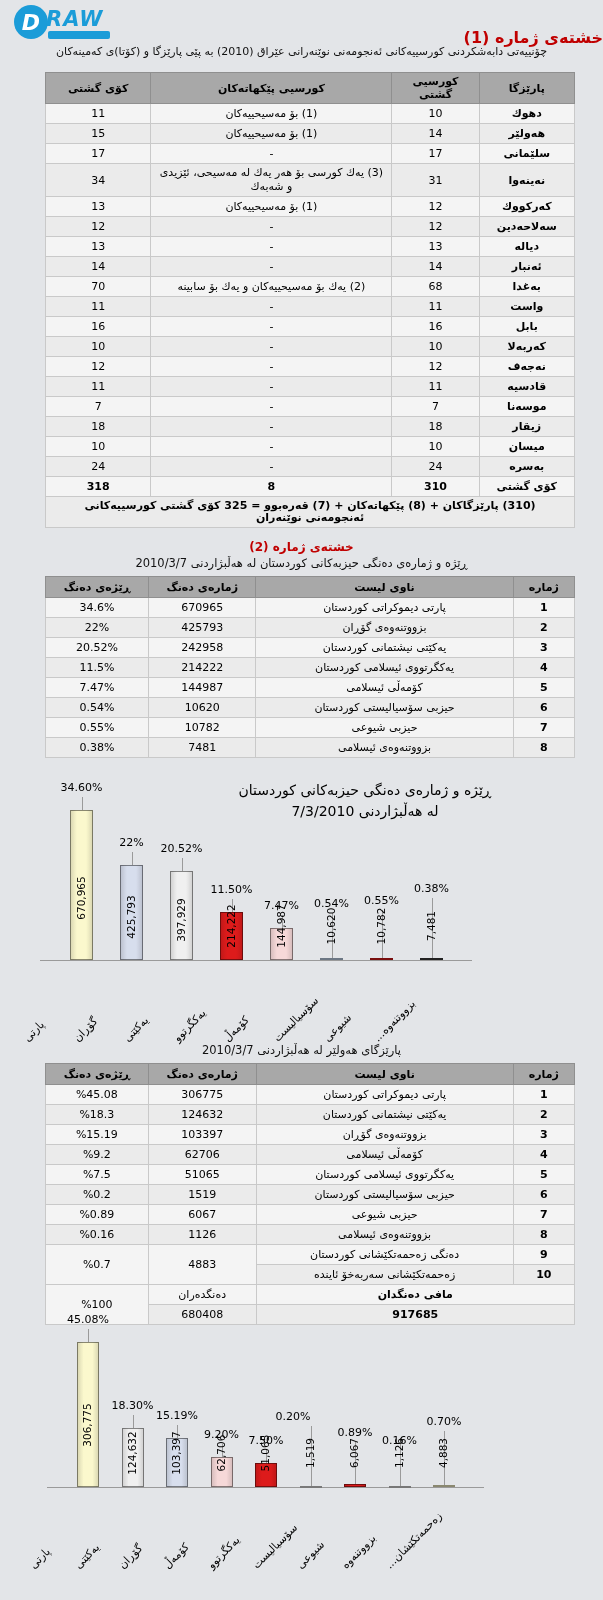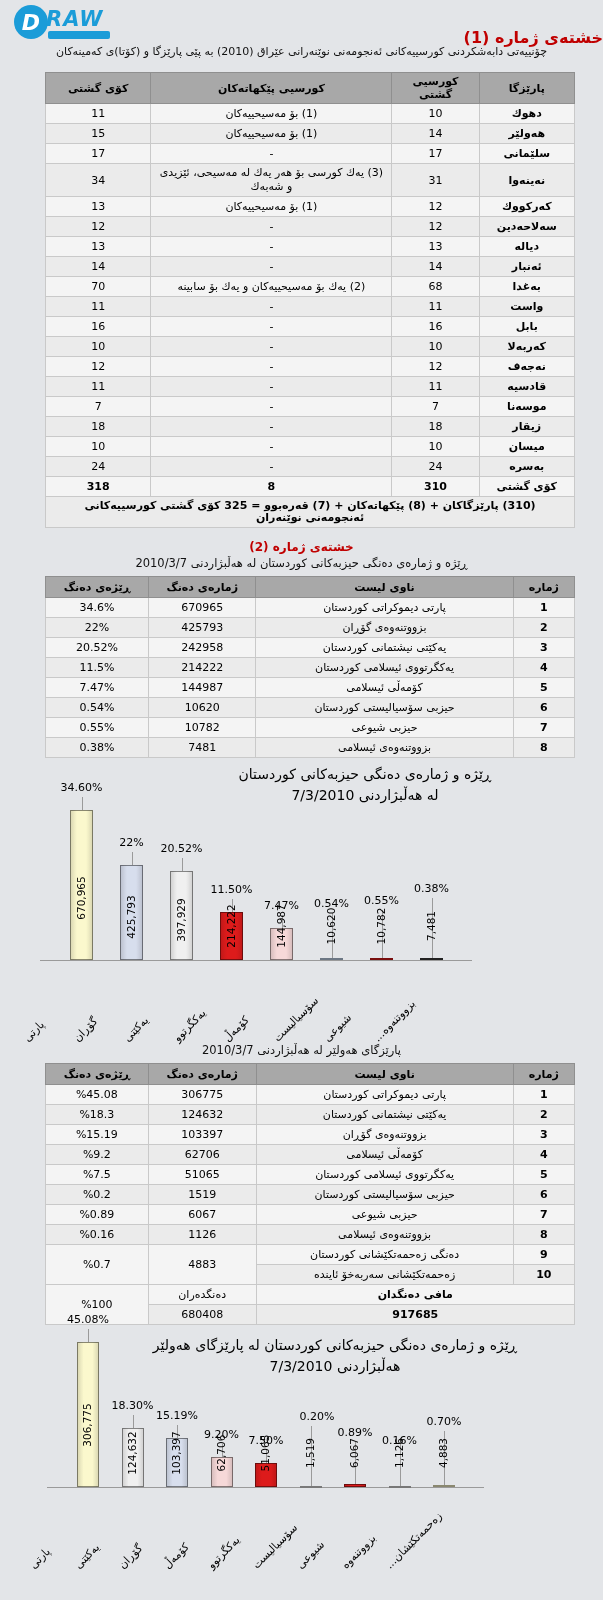--- a/index.html
+++ b/index.html
@@ -278,21 +278,21 @@
       <tr>
         <td class="bold">8</td>
         <td>بزووتنەوەی ئیسلامی</td>
         <td>7481</td>
         <td>0.38%</td>
       </tr>
     </tbody>
 </table>
 
 <div id="chart1" class="chart">
-    <div class="chart-title" style="left: 205px; top: 0; width: 320px;">
+    <div class="chart-title" style="left: 205px; top: 16px; width: 320px;">
       <div>ڕێژە و ژمارەی دەنگی حیزبەکانی کوردستان</div>
       <div>لە هەڵبژاردنی 7/3/2010</div>
     </div>
     <div class="axis" style="left: 40px; width: 431.5px; top: 196px;"></div>
     <div class="leader" style="left: 81.5px; top: 33px; height: 13px;"></div>
     <div class="bar" style="left: 70px; top: 46px; width: 23px; height: 150px; background: linear-gradient(90deg, rgba(0, 0, 0, 0.12), rgb(251, 248, 205) 28%, rgb(251, 248, 205) 72%, rgba(0, 0, 0, 0.12)) rgb(251, 248, 205);"></div>
     <div class="pct" style="left: 81.5px; top: 17px;">34.60%</div>
     <div class="vlabel" style="left: 46.5px; top: 127px;">670,965</div>
     <div class="cat" style="left: -7.5px; top: 204px;">پارتی</div>
     <div class="leader" style="left: 131.5px; top: 88px; height: 13px;"></div>
@@ -409,24 +409,20 @@
         <td rowspan="2">%100</td>
       </tr>
       <tr>
         <td class="bold" colspan="2">917685</td>
         <td>680408</td>
       </tr>
     </tbody>
 </table>
 
 <div id="chart2" class="chart">
-    <div class="chart-title" style="left: 140px; top: 6px; width: 390px;">
-      <div>ڕێژە و ژمارەی دەنگی حیزبەکانی کوردستان لە پارێزگای هەولێر</div>
-      <div>هەڵبژاردنی 7/3/2010</div>
-    </div>
     <div class="axis" style="left: 47px; width: 437px; top: 158px;"></div>
     <div class="leader" style="left: 88px; top: 0px; height: 13px;"></div>
     <div class="bar" style="left: 77px; top: 13px; width: 22px; height: 145px; background: linear-gradient(90deg, rgba(0, 0, 0, 0.12), rgb(251, 248, 205) 28%, rgb(251, 248, 205) 72%, rgba(0, 0, 0, 0.12)) rgb(251, 248, 205);"></div>
     <div class="pct" style="left: 88px; top: -16px;">45.08%</div>
     <div class="vlabel" style="left: 53px; top: 89px;">306,775</div>
     <div class="cat" style="left: -1px; top: 166px;">پارتی</div>
     <div class="leader" style="left: 132.5px; top: 86px; height: 13px;"></div>
     <div class="bar" style="left: 121.5px; top: 99px; width: 22px; height: 59px; background: linear-gradient(90deg, rgba(0, 0, 0, 0.12), rgb(240, 240, 240) 28%, rgb(240, 240, 240) 72%, rgba(0, 0, 0, 0.12)) rgb(240, 240, 240);"></div>
     <div class="pct" style="left: 132.5px; top: 70px;">18.30%</div>
     <div class="vlabel" style="left: 97.5px; top: 117px;">124,632</div>
@@ -441,21 +437,21 @@
     <div class="pct" style="left: 221.5px; top: 99px;">9.20%</div>
     <div class="vlabel" style="left: 186.5px; top: 117px;">62,706</div>
     <div class="cat" style="left: 132.5px; top: 166px;">کۆمەڵ</div>
     <div class="leader" style="left: 266px; top: 121px; height: 13px;"></div>
     <div class="bar" style="left: 255px; top: 134px; width: 22px; height: 24px; background: linear-gradient(90deg, rgba(0, 0, 0, 0.12), rgb(221, 27, 27) 28%, rgb(221, 27, 27) 72%, rgba(0, 0, 0, 0.12)) rgb(221, 27, 27);"></div>
     <div class="pct" style="left: 266px; top: 105px;">7.50%</div>
     <div class="vlabel" style="left: 231px; top: 117px;">51,065</div>
     <div class="cat" style="left: 177px; top: 166px;">یەکگرتوو</div>
     <div class="leader" style="left: 310.5px; top: 97px; height: 60px;"></div>
     <div class="bar" style="left: 299.5px; top: 157px; width: 22px; height: 1px; background: linear-gradient(90deg, rgba(0, 0, 0, 0.12), rgb(220, 220, 220) 28%, rgb(220, 220, 220) 72%, rgba(0, 0, 0, 0.12)) rgb(220, 220, 220);"></div>
-    <div class="pct" style="left: 317px; top: 81px;">0.20%</div>
+    <div class="pct" style="left: 293px; top: 81px;">0.20%</div>
     <div class="vlabel" style="left: 275.5px; top: 117px;">1,519</div>
     <div class="cat" style="left: 221.5px; top: 166px;">سۆسیالیست</div>
     <div class="leader" style="left: 355px; top: 113px; height: 42px;"></div>
     <div class="bar" style="left: 344px; top: 155px; width: 22px; height: 3px; background: linear-gradient(90deg, rgba(0, 0, 0, 0.12), rgb(221, 27, 27) 28%, rgb(221, 27, 27) 72%, rgba(0, 0, 0, 0.12)) rgb(221, 27, 27);"></div>
     <div class="pct" style="left: 355px; top: 97px;">0.89%</div>
     <div class="vlabel" style="left: 320px; top: 117px;">6,067</div>
     <div class="cat" style="left: 266px; top: 166px;">شیوعی</div>
     <div class="leader" style="left: 399.5px; top: 109px; height: 48px;"></div>
     <div class="bar" style="left: 388.5px; top: 157px; width: 22px; height: 1px; background: linear-gradient(90deg, rgba(0, 0, 0, 0.12), rgb(217, 217, 217) 28%, rgb(217, 217, 217) 72%, rgba(0, 0, 0, 0.12)) rgb(217, 217, 217);"></div>
     <div class="pct" style="left: 399.5px; top: 105px;">0.16%</div>

